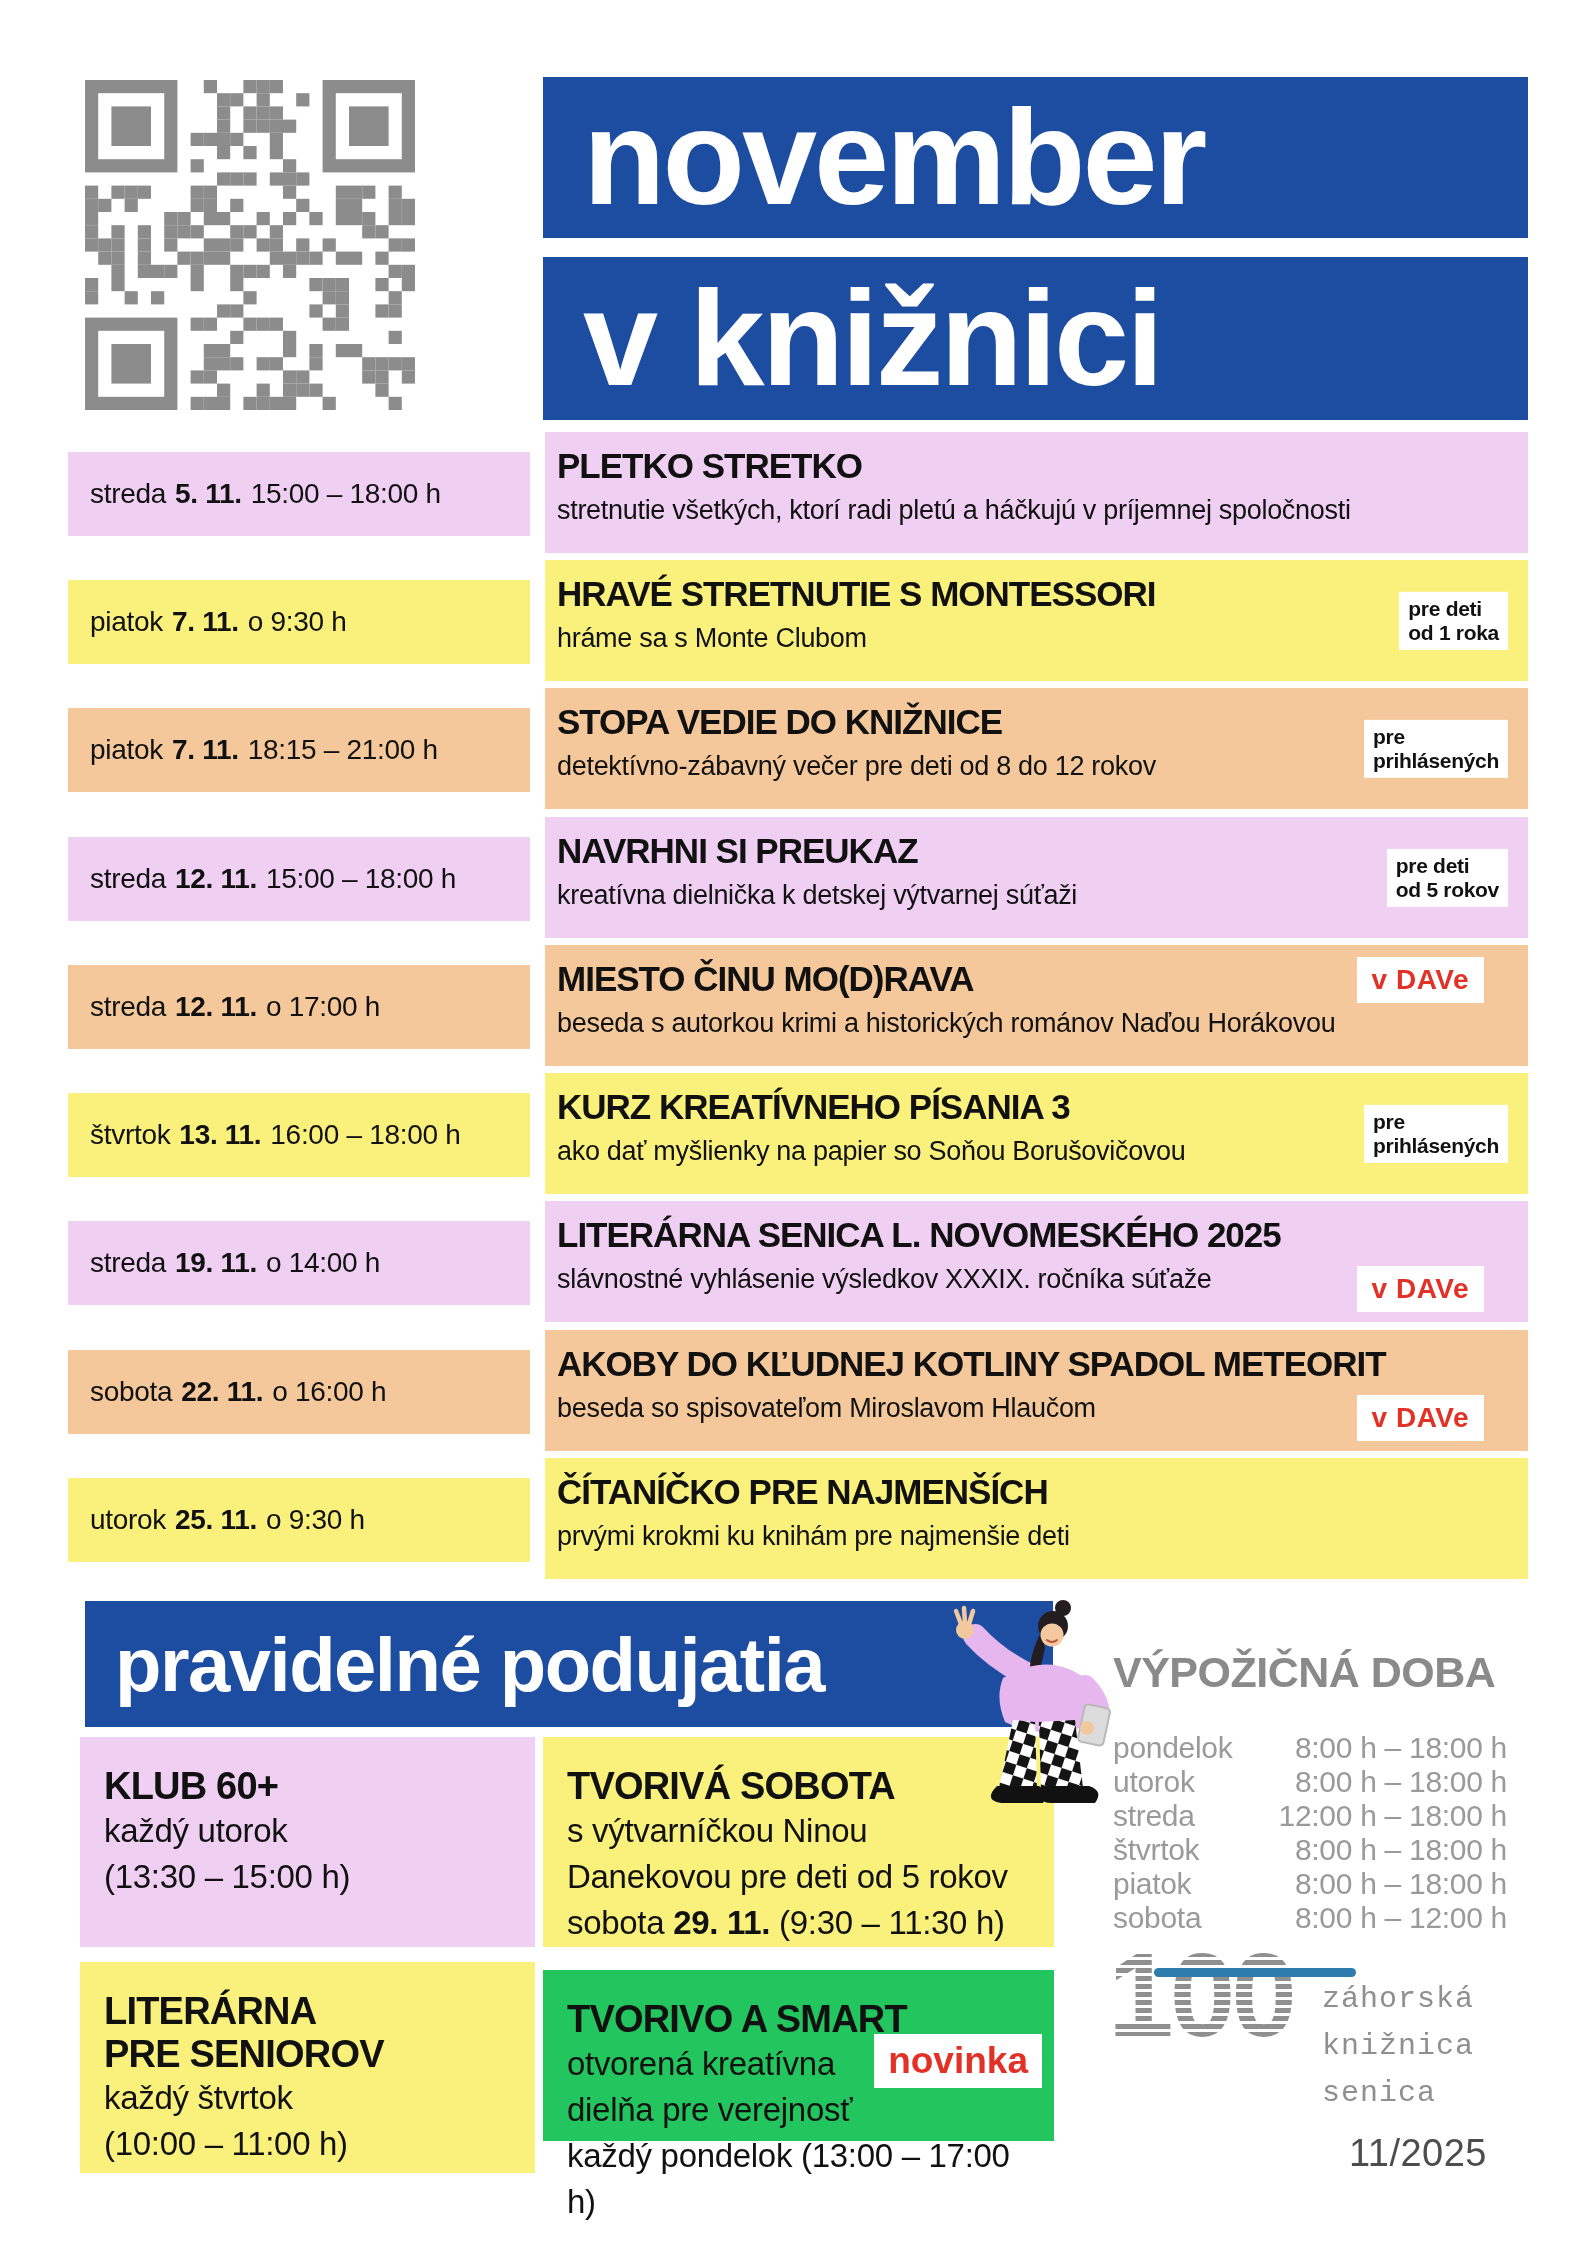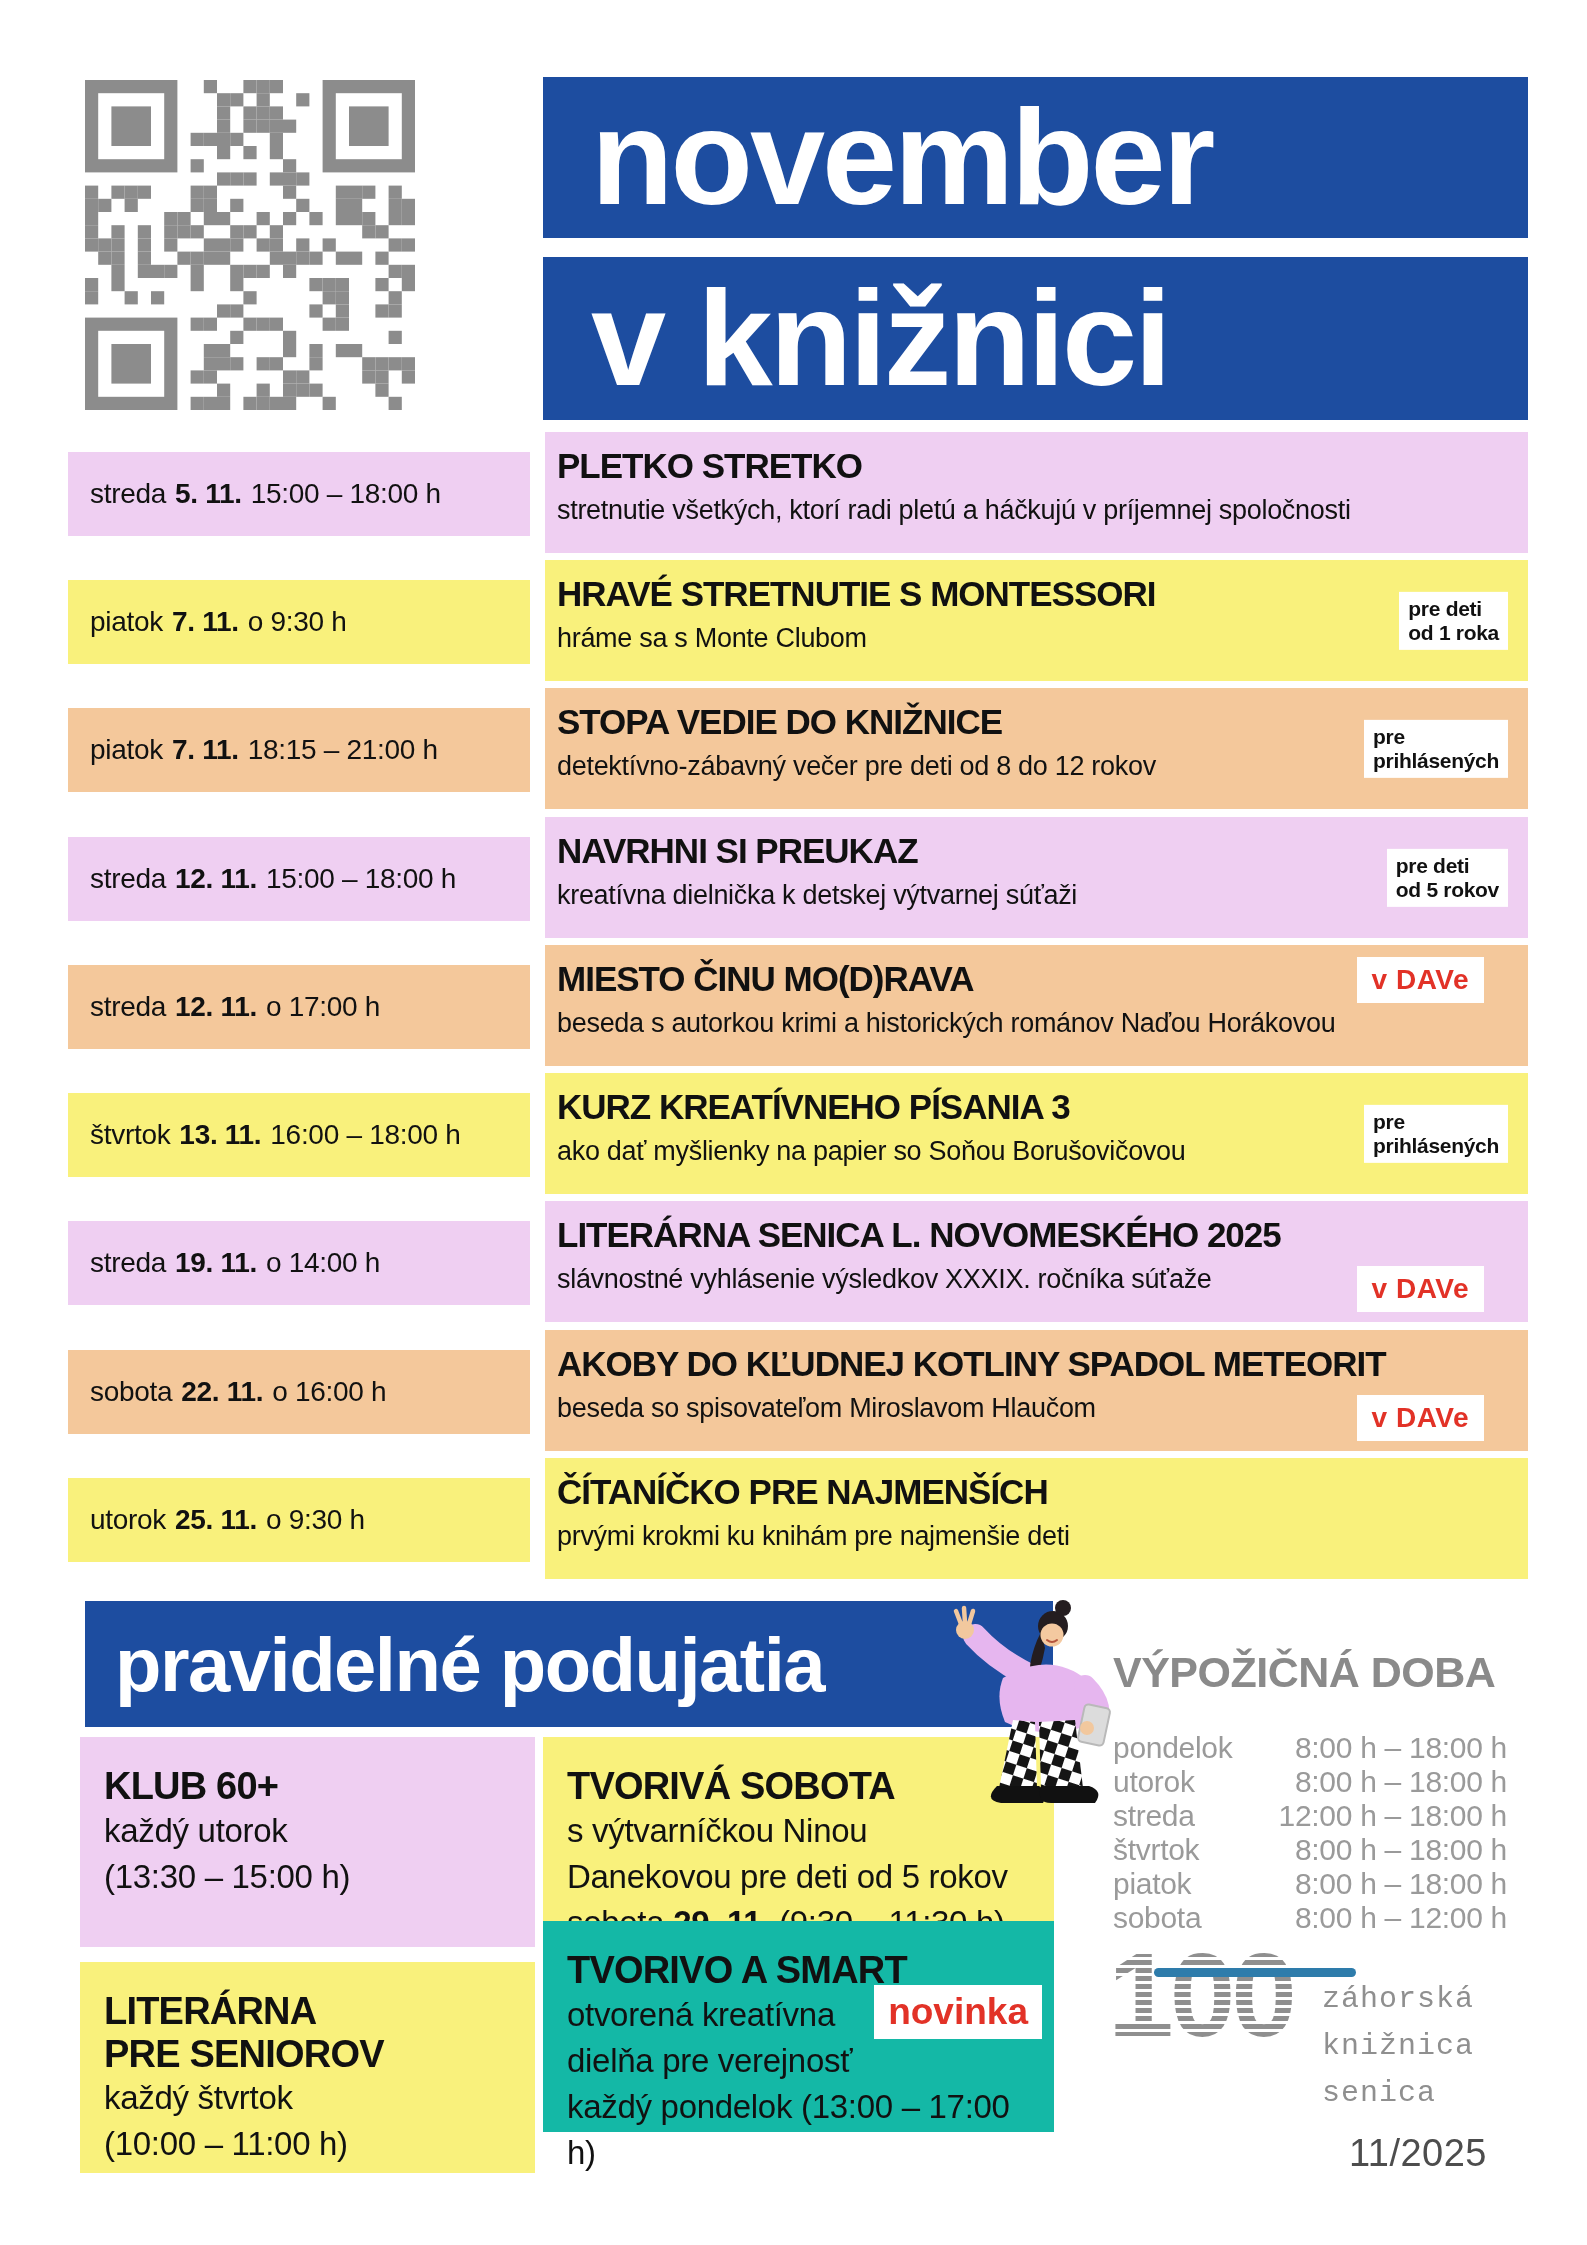--- a/index.html
+++ b/index.html
@@ -4,21 +4,21 @@
 <style>
   html,body{margin:0;padding:0;background:#fff;}
   .page{position:relative;width:1587px;height:2245px;background:#ffffff;overflow:hidden;
         font-family:"Liberation Sans",sans-serif;color:#111;}
 
   
   .banner{position:absolute;left:543px;width:985px;background:#1d4da0;color:#fff;
           display:flex;align-items:center;padding-left:40px;box-sizing:border-box;}
   .banner1{top:77px;height:161px;}
   .banner2{top:257px;height:163px;}
-  .banner .btxt{font-size:135px;font-weight:800;letter-spacing:-3px;line-height:1;margin-left:8px;}
+  .banner .btxt{font-size:135px;font-weight:800;letter-spacing:-3px;line-height:1;}
 
   
   .qr{position:absolute;left:85px;top:80px;width:330px;height:330px;}
 
   
   .row{position:absolute;left:0;width:1587px;height:121px;}
   .date{position:absolute;left:68px;top:20px;width:462px;height:84px;display:flex;
         align-items:center;padding-left:22px;box-sizing:border-box;font-size:28px;letter-spacing:-0.3px;}
   .date .d-day{margin-right:9px;}
   .date .d-date{margin-right:9px;font-weight:800;}
@@ -43,21 +43,21 @@
   .banner3 .btxt{font-size:76px;font-weight:800;letter-spacing:-1.5px;}
   .figure{position:absolute;left:935px;top:1588px;width:185px;height:235px;z-index:5;}
 
   .box{position:absolute;box-sizing:border-box;padding:28px 24px;}
   .box .b-title{font-size:38px;font-weight:800;letter-spacing:-0.8px;line-height:1.12;}
   .box .b-line{font-size:33px;letter-spacing:-0.3px;line-height:1.4;}
   .box .b-line b{font-weight:800;}
   .box-klub{left:80px;top:1737px;width:455px;height:210px;background:#efcff2;}
   .box-tvoriva{left:543px;top:1737px;width:511px;height:210px;background:#f9f17c;}
   .box-anglictina{left:80px;top:1962px;width:455px;height:211px;background:#f9f17c;}
-  .box-smart{left:543px;top:1921px;width:511px;height:211px;background:#14b8a6;position:absolute;}
+  .box-smart{left:543px;top:1970px;width:511px;height:171px;background:#22c55e;position:absolute;}
   .novinka{position:absolute;right:12px;top:64px;background:#fff;color:#e23227;
            font-size:37px;font-weight:800;padding:6px 14px;}
 
   
   .hours{position:absolute;left:1113px;top:1600px;width:394px;}
   .hours-title{font-size:43px;font-weight:800;color:#8a8a8a;letter-spacing:-0.5px;margin-top:48px;}
   .hours-table{margin-top:34px;}
   .hours-row{display:flex;justify-content:space-between;font-size:30px;color:#9a9a9a;
              line-height:34px;letter-spacing:-0.3px;}
 

